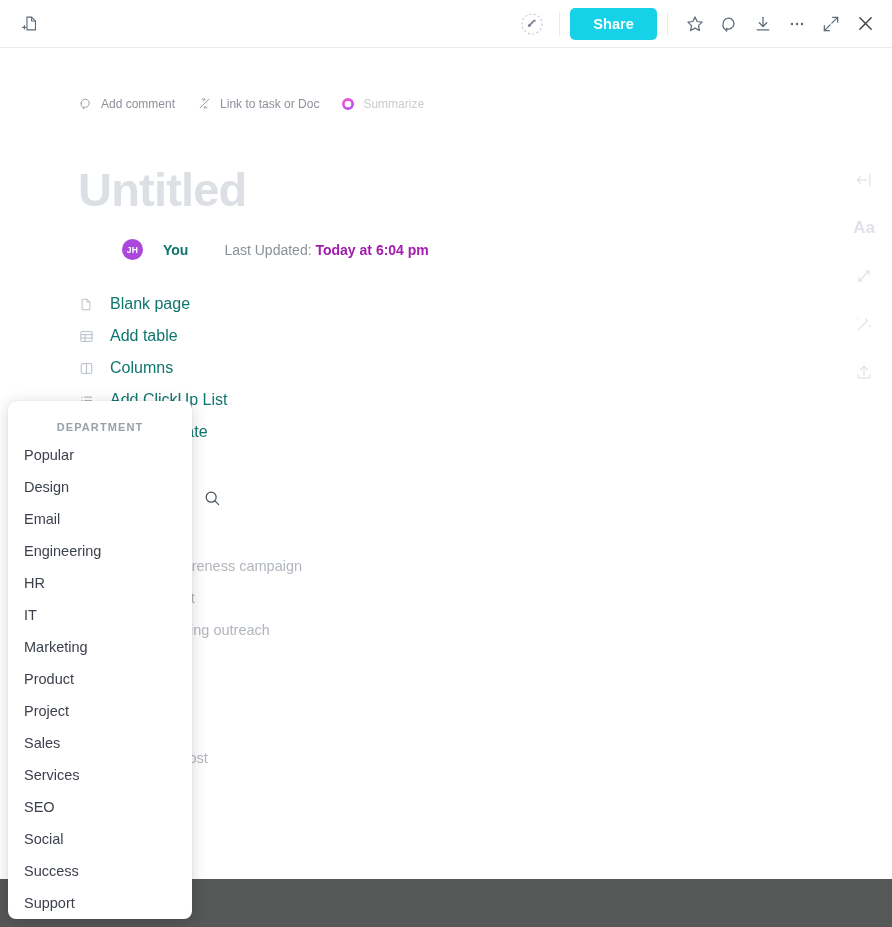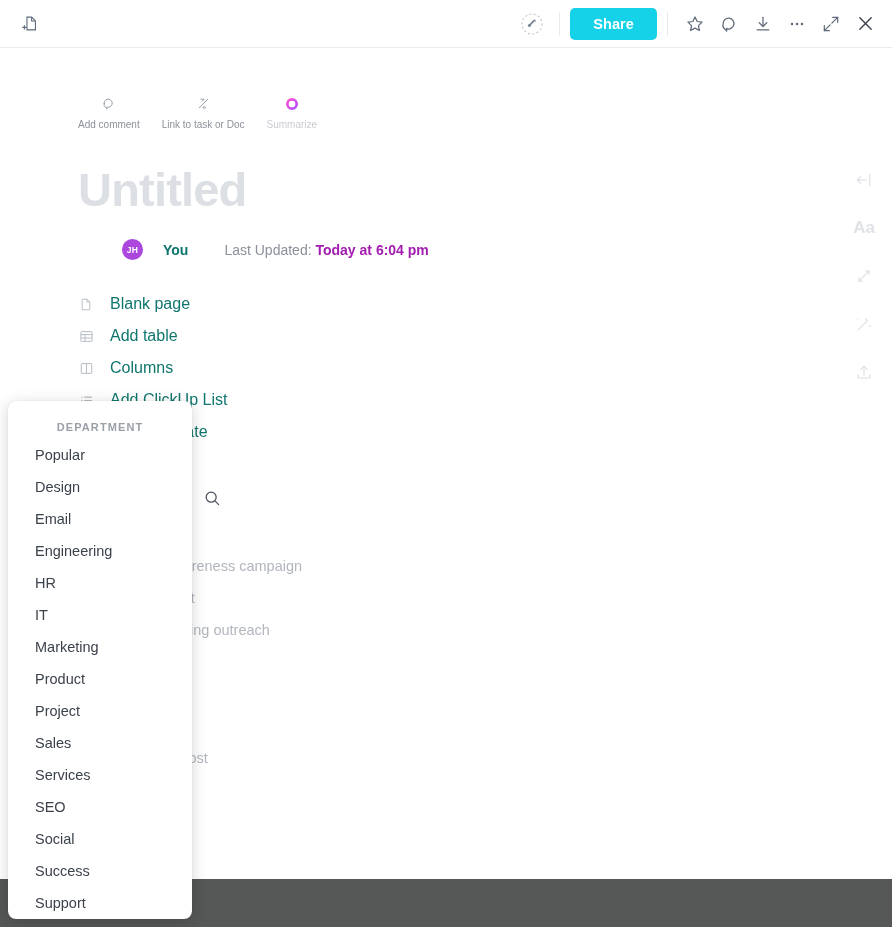--- a/index.html
+++ b/index.html
@@ -25,21 +25,21 @@
   .share-btn {
     background:#15D2E8; color:#fff; font-size:14.5px; font-weight:700;
     border:none; border-radius:5px; padding:8px 23px; cursor:pointer;
     font-family:"Liberation Sans", sans-serif; letter-spacing:.1px;
   }
 
   
   .doc { position:absolute; left:0; top:48px; width:892px; height:831px; background:#fff; }
 
   .doc-actions { position:absolute; left:78px; top:48px; display:flex; align-items:center; gap:22px; }
-  .doc-action { display:flex; align-items:center; gap:8px; cursor:pointer; font-size:10px; color:#8b919a; white-space:nowrap;flex-direction:column; }
+  .doc-action { display:flex; align-items:center; gap:8px; cursor:pointer; font-size:12px; color:#8b919a; white-space:nowrap; }
   .doc-action .lbl { color:#8b919a; }
   .doc-action.summarize .lbl { color:#c9ccd1; }
 
   .doc-title {
     position:absolute; left:78px; top:118px;
     font-size:47px; font-weight:700; color:#dcdfe3; letter-spacing:-0.8px; line-height:1;
     font-family:"Liberation Sans", sans-serif;
   }
 
   .doc-meta { position:absolute; left:78px; top:191px; display:flex; align-items:center; gap:20px; font-size:14px;padding-left:44px; }
@@ -72,21 +72,21 @@
     position:absolute; left:8px; top:401px; width:184px; height:518px;
     background:#fff; border-radius:8px;
     box-shadow:0 3px 16px rgba(0,0,0,.17), 0 0 1px rgba(0,0,0,.16);
     padding-top:12px; overflow:hidden; z-index:20;text-align:center;
   }
   .dd-header {
     font-size:11px; letter-spacing:1.1px; color:#9aa0a8; font-weight:700;
     padding:8px 16px 6px 16px;
   }
   .dd-item {
-    height:32px; display:flex; align-items:center; padding:0 27px;
+    height:32px; display:flex; align-items:center; padding:0 16px;
     font-size:14.5px; color:#3c424c; cursor:pointer;
   }
 
   
   .bottombar { position:absolute; left:0; top:879px; width:892px; height:48px; background:#565857; }
 </style>
 </head>
 <body>
 
 <div id="app">

